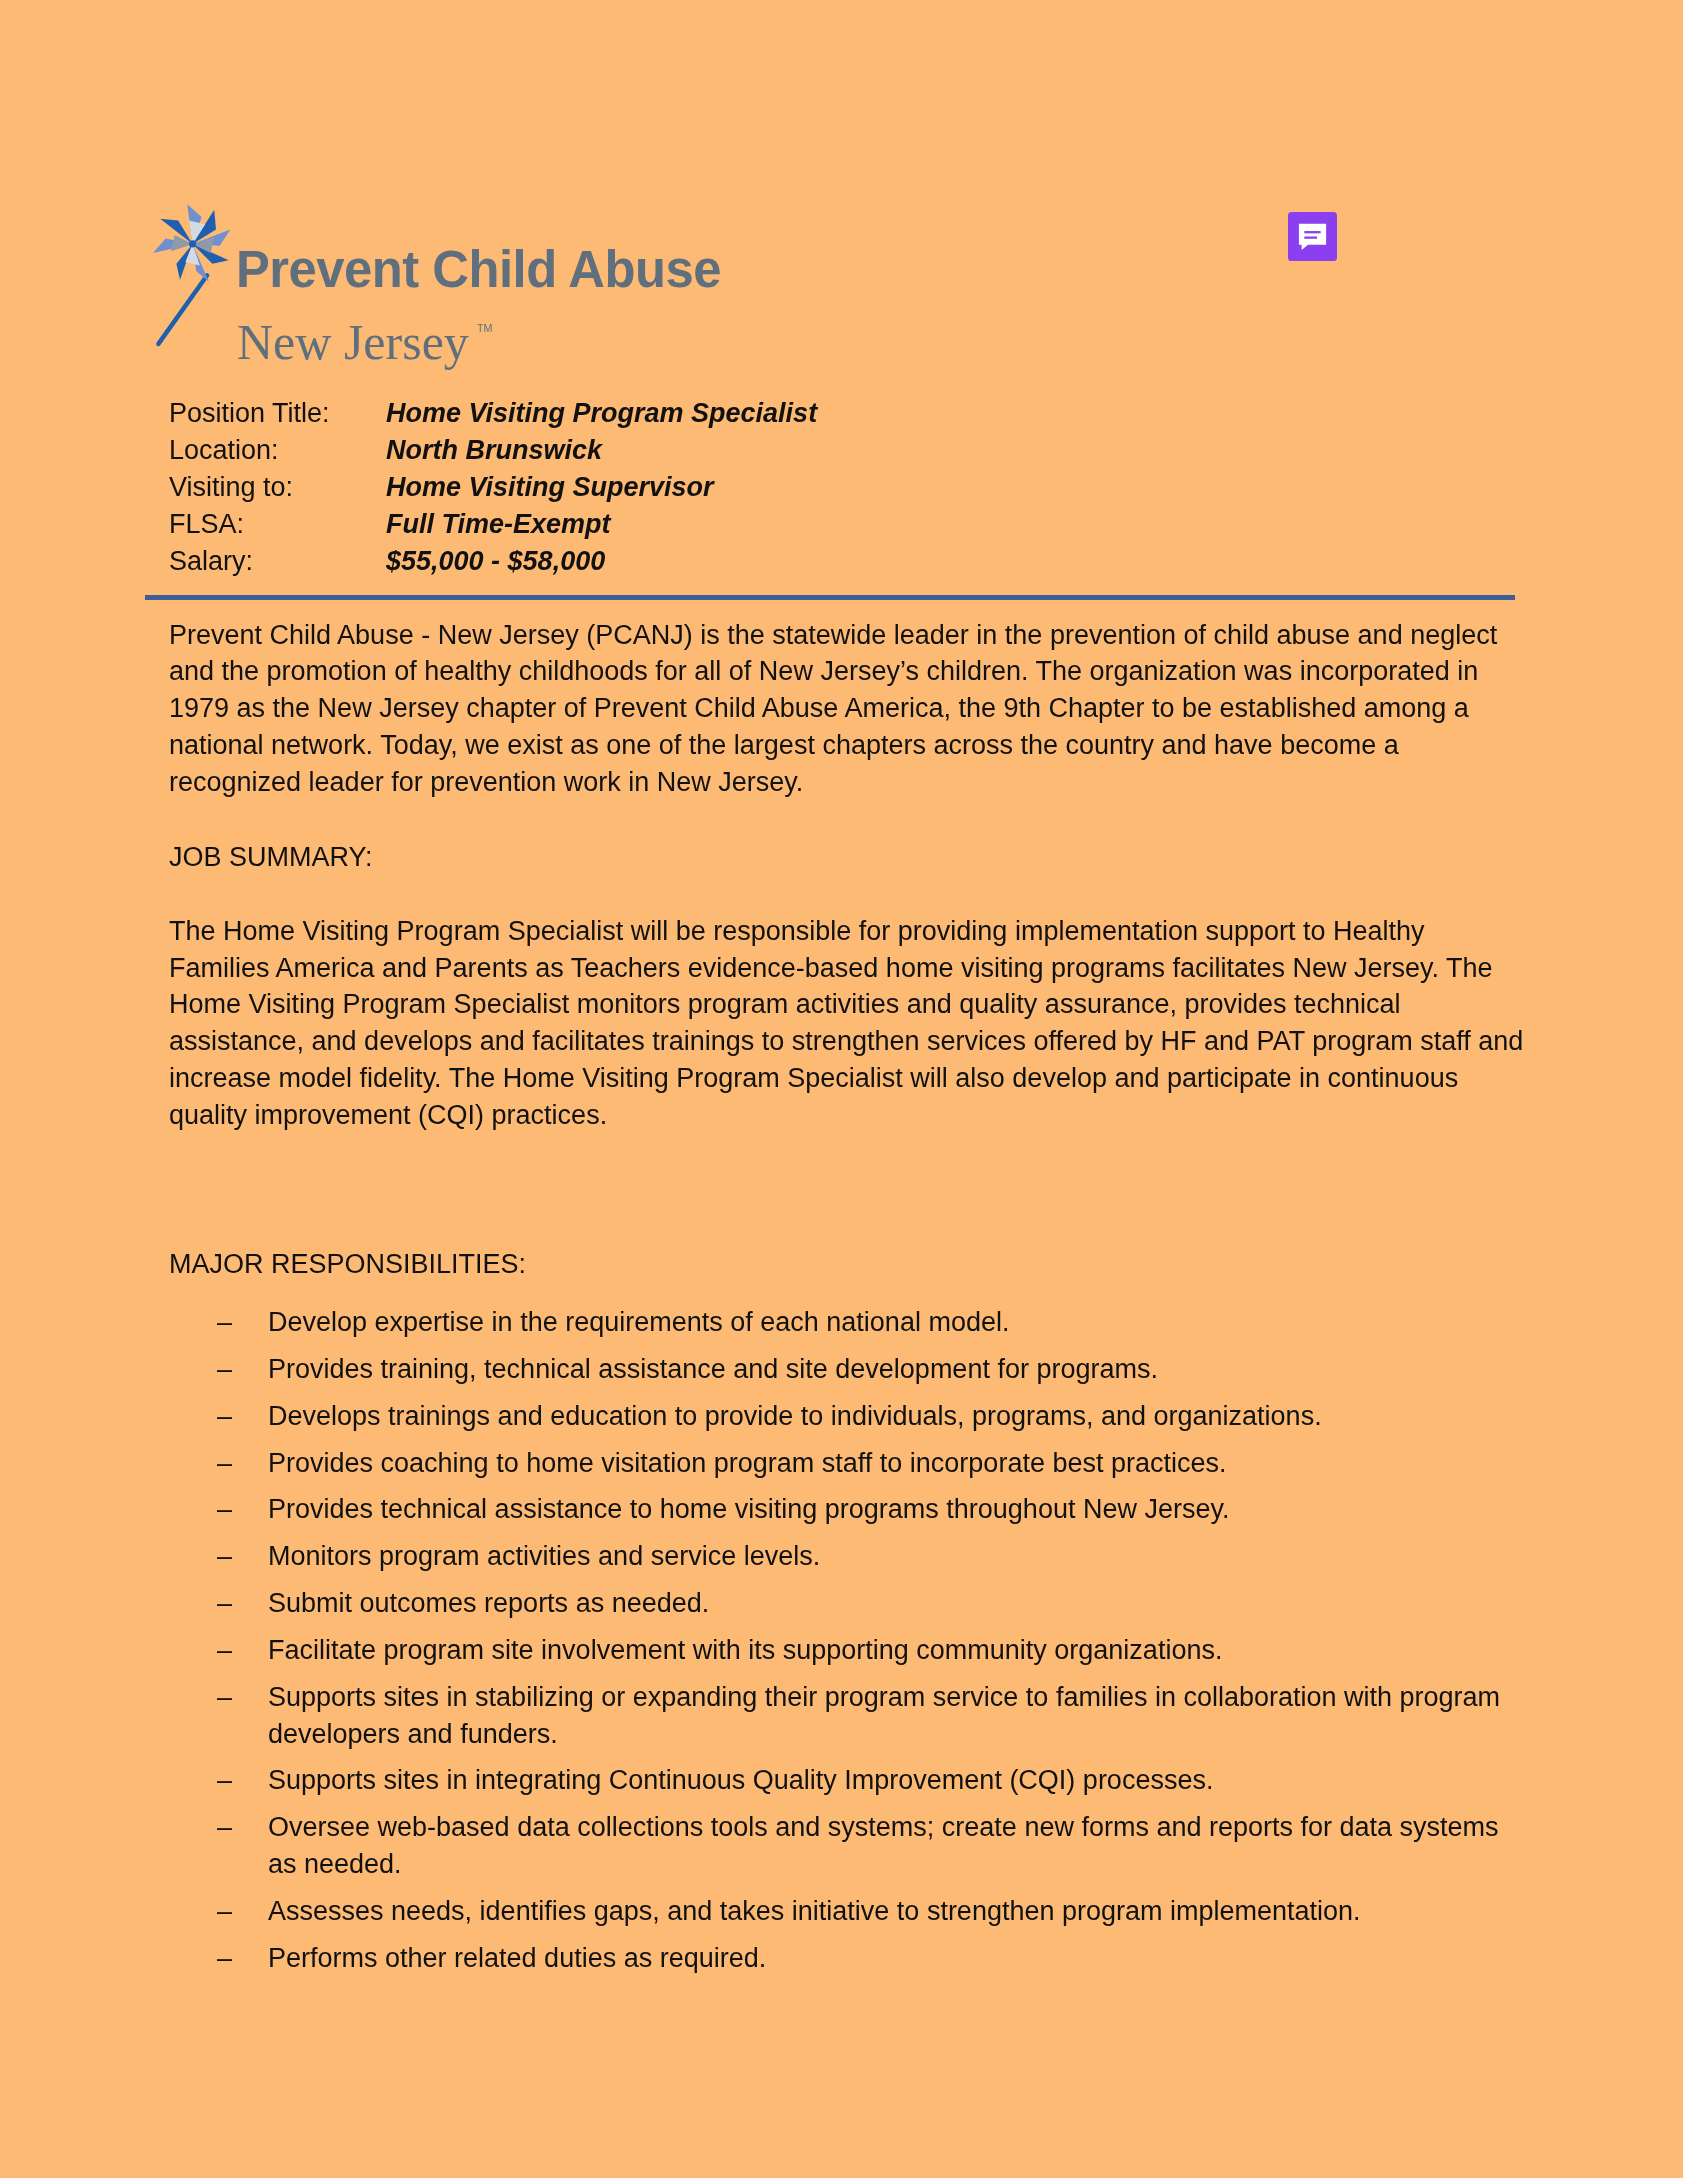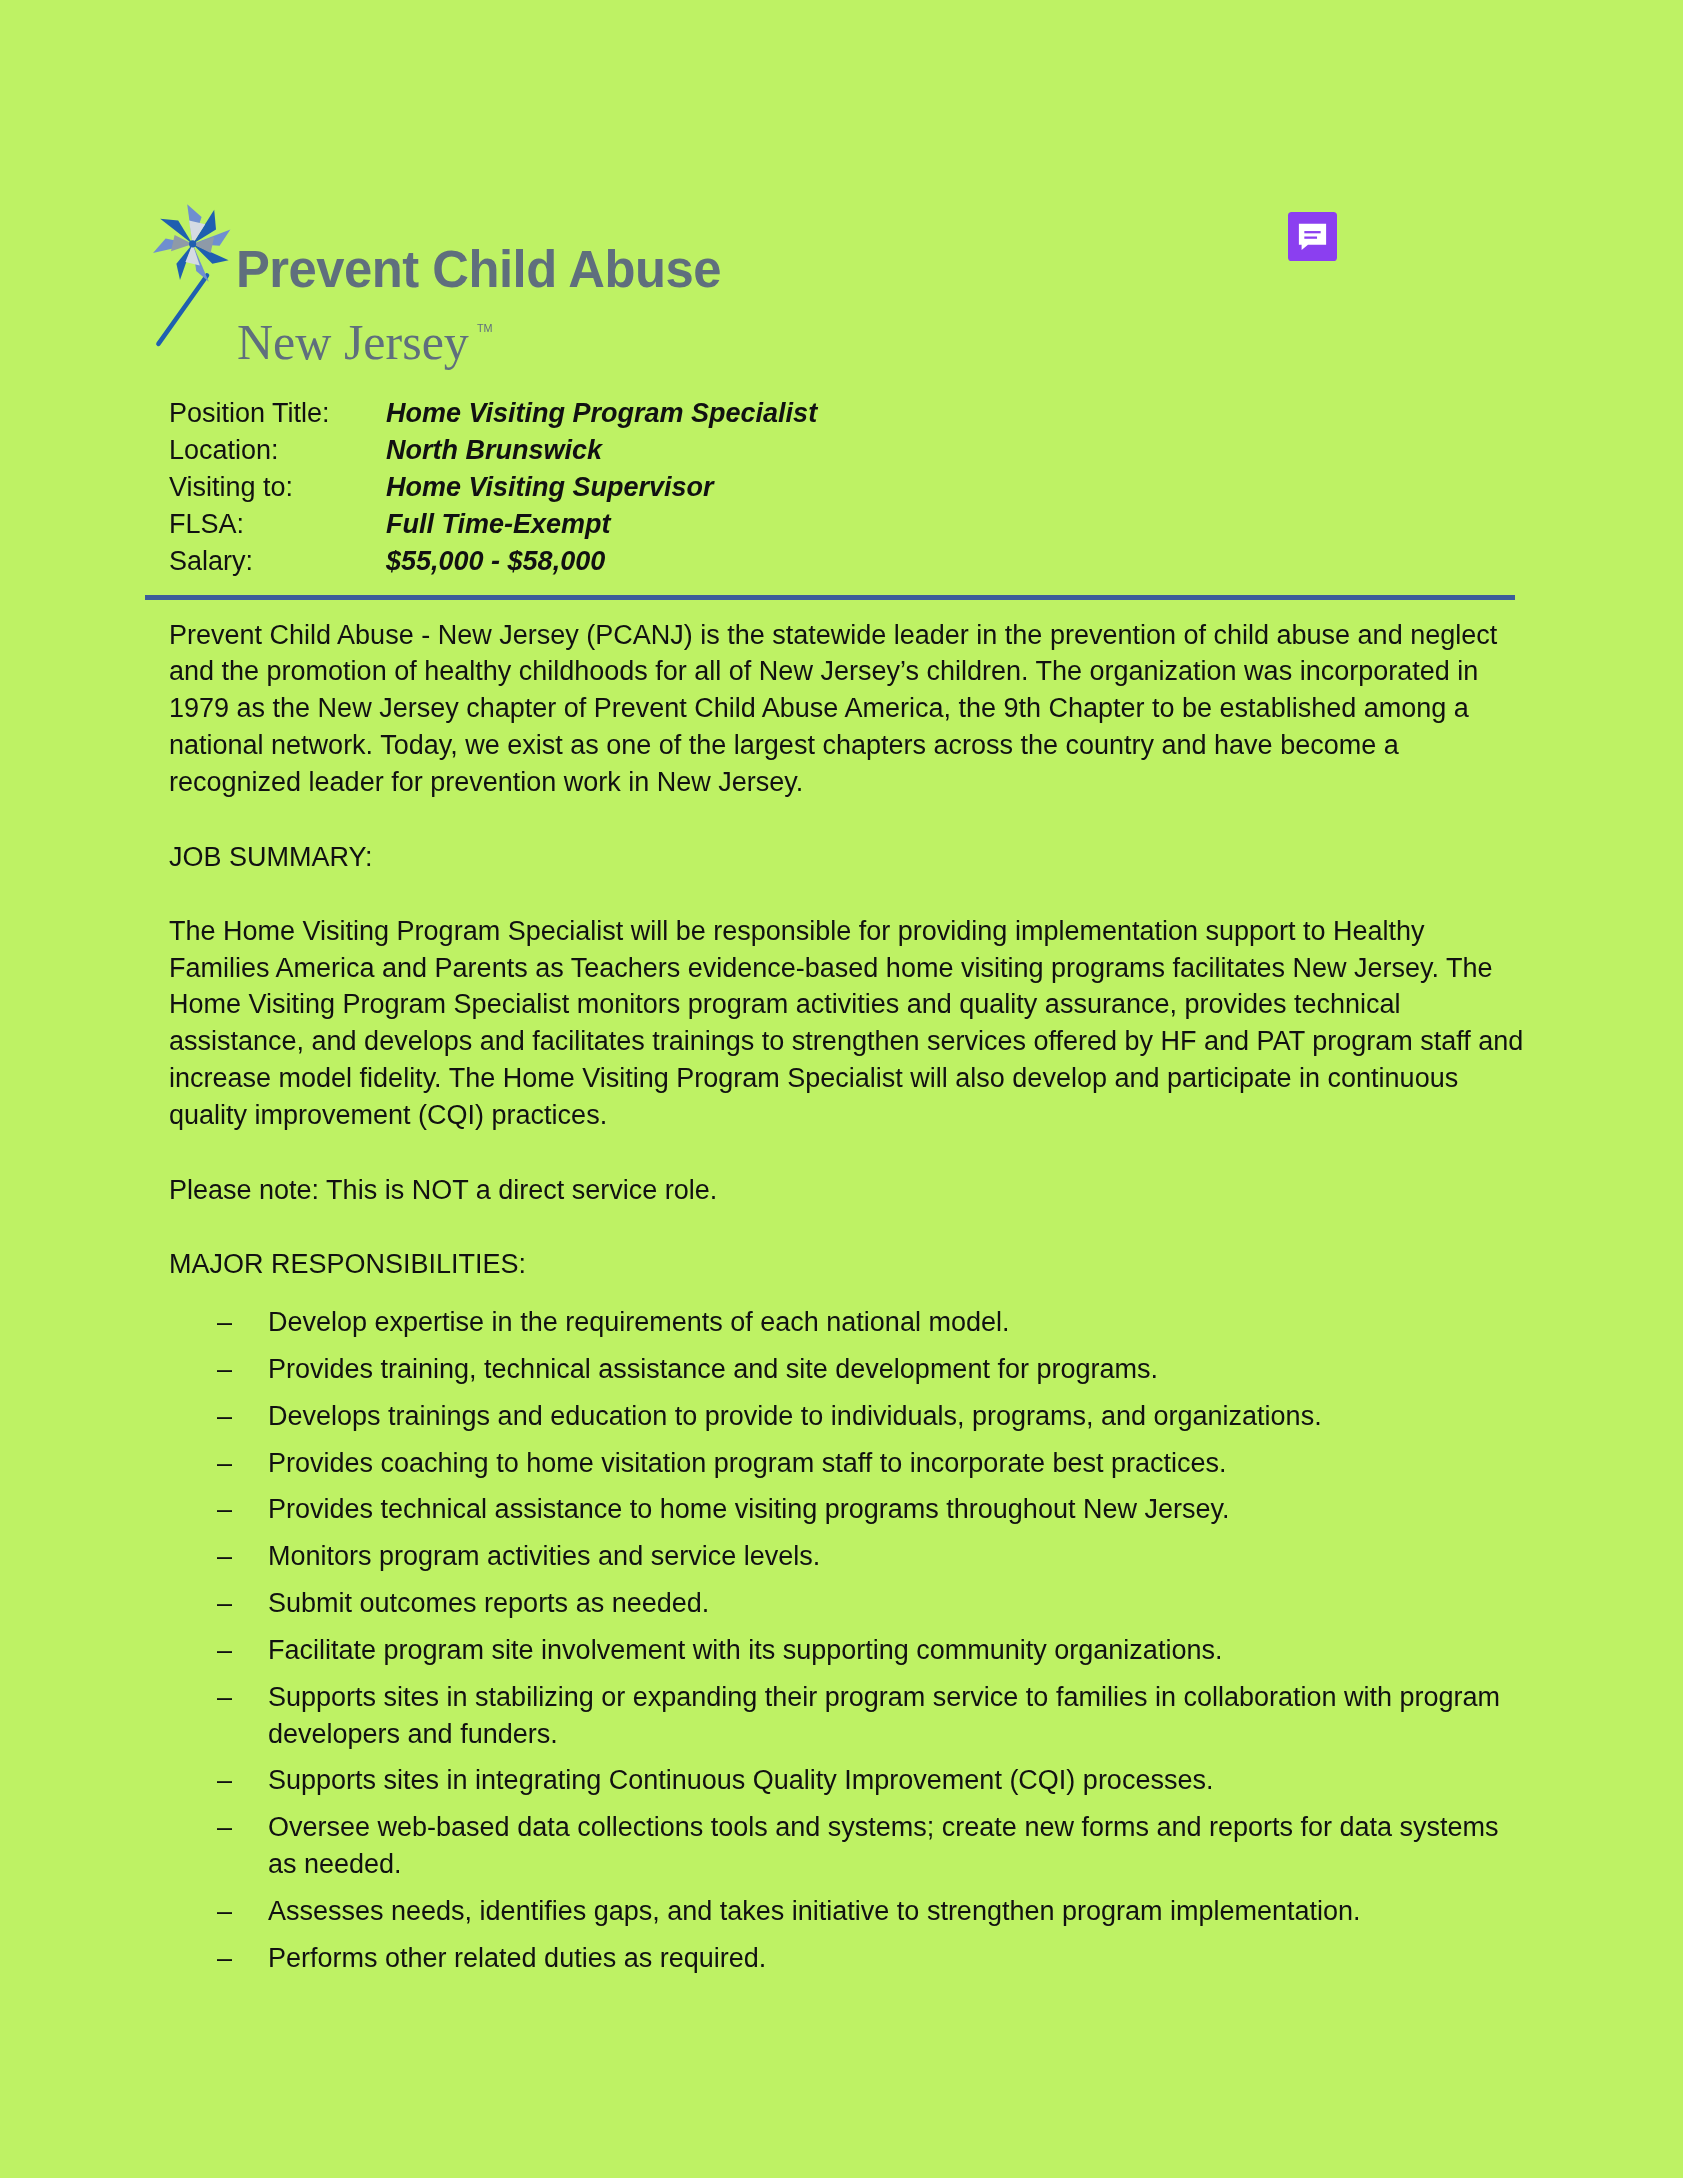--- a/index.html
+++ b/index.html
@@ -1,18 +1,18 @@
 <!DOCTYPE html>
 <html style="font-size:14.4px"><head>
 <meta charset="utf-8">
 <style>
   html, body { margin: 0; padding: 0; background: #ffffff; }
   body { width: 1683px; height: 2178px; position: relative; overflow: hidden;
          font-family: "Liberation Sans", sans-serif; color: #111111; }
-  .page { position: absolute; left: 0; top: 0; width: 1683px; height: 2178px; background: #bef264; }
+  .page { position: absolute; left: 0; top: 0; width: 1683px; height: 2178px; background: #fdba74; }
   .logo-name { position: absolute; left: 236px; top: 243px; font-family: "Liberation Sans", sans-serif;
                font-weight: 700; font-size: 51px; line-height: 54px; color: #5f6f7d; letter-spacing: -0.5px;
                white-space: nowrap; transform: scaleX(0.995); transform-origin: left center; }
   .logo-sub { position: absolute; left: 237px; top: 301px; font-family: "Liberation Serif", serif;
               font-size: 50px; line-height: 54px; color: #5f6f7d; white-space: nowrap; }
   .logo-tm { font-size: 10.8px; vertical-align: 27px; margin-left: 8px; font-family: "Liberation Sans", sans-serif; }
 
   
   .comment-btn { position: absolute; left: 1288px; top: 212px; width: 49px; height: 49px;
                  background: #8b3ff0; border-radius: 3.6px; cursor: pointer; }
@@ -93,21 +93,20 @@
 
   <div class="ln txt b" style="top:839px">JOB SUMMARY:</div>
   <div>
     <div class="ln txt fit" style="top:913px">The Home Visiting Program Specialist will be responsible for providing implementation support to Healthy</div>
     <div class="ln txt fit" style="top:950px">Families America and Parents as Teachers evidence-based home visiting programs facilitates New Jersey. The</div>
     <div class="ln txt fit" style="top:986px">Home Visiting Program Specialist monitors program activities and quality assurance, provides technical</div>
     <div class="ln txt fit" style="top:1023px">assistance, and develops and facilitates trainings to strengthen services offered by HF and PAT program staff and</div>
     <div class="ln txt fit" style="top:1060px">increase model fidelity.  The Home Visiting Program Specialist will also develop and participate in continuous</div>
     <div class="ln txt" style="top:1097px">quality improvement (CQI) practices.</div>
   </div>
-  <div class="ln txt b" style="top:1172px">Please note: This is NOT a direct service role.</div>
 
   <div class="ln txt b" style="top:1246px">MAJOR RESPONSIBILITIES:</div>
   <div>
     <div>
       <div class="ln dash" style="top:1304px">–</div>
       <div class="ln btxt" style="top:1304px">Develop expertise in the requirements of each national model.</div>
     </div>
     <div>
       <div class="ln dash" style="top:1351px">–</div>
       <div class="ln btxt" style="top:1351px">Provides training, technical assistance and site development for programs.</div>

